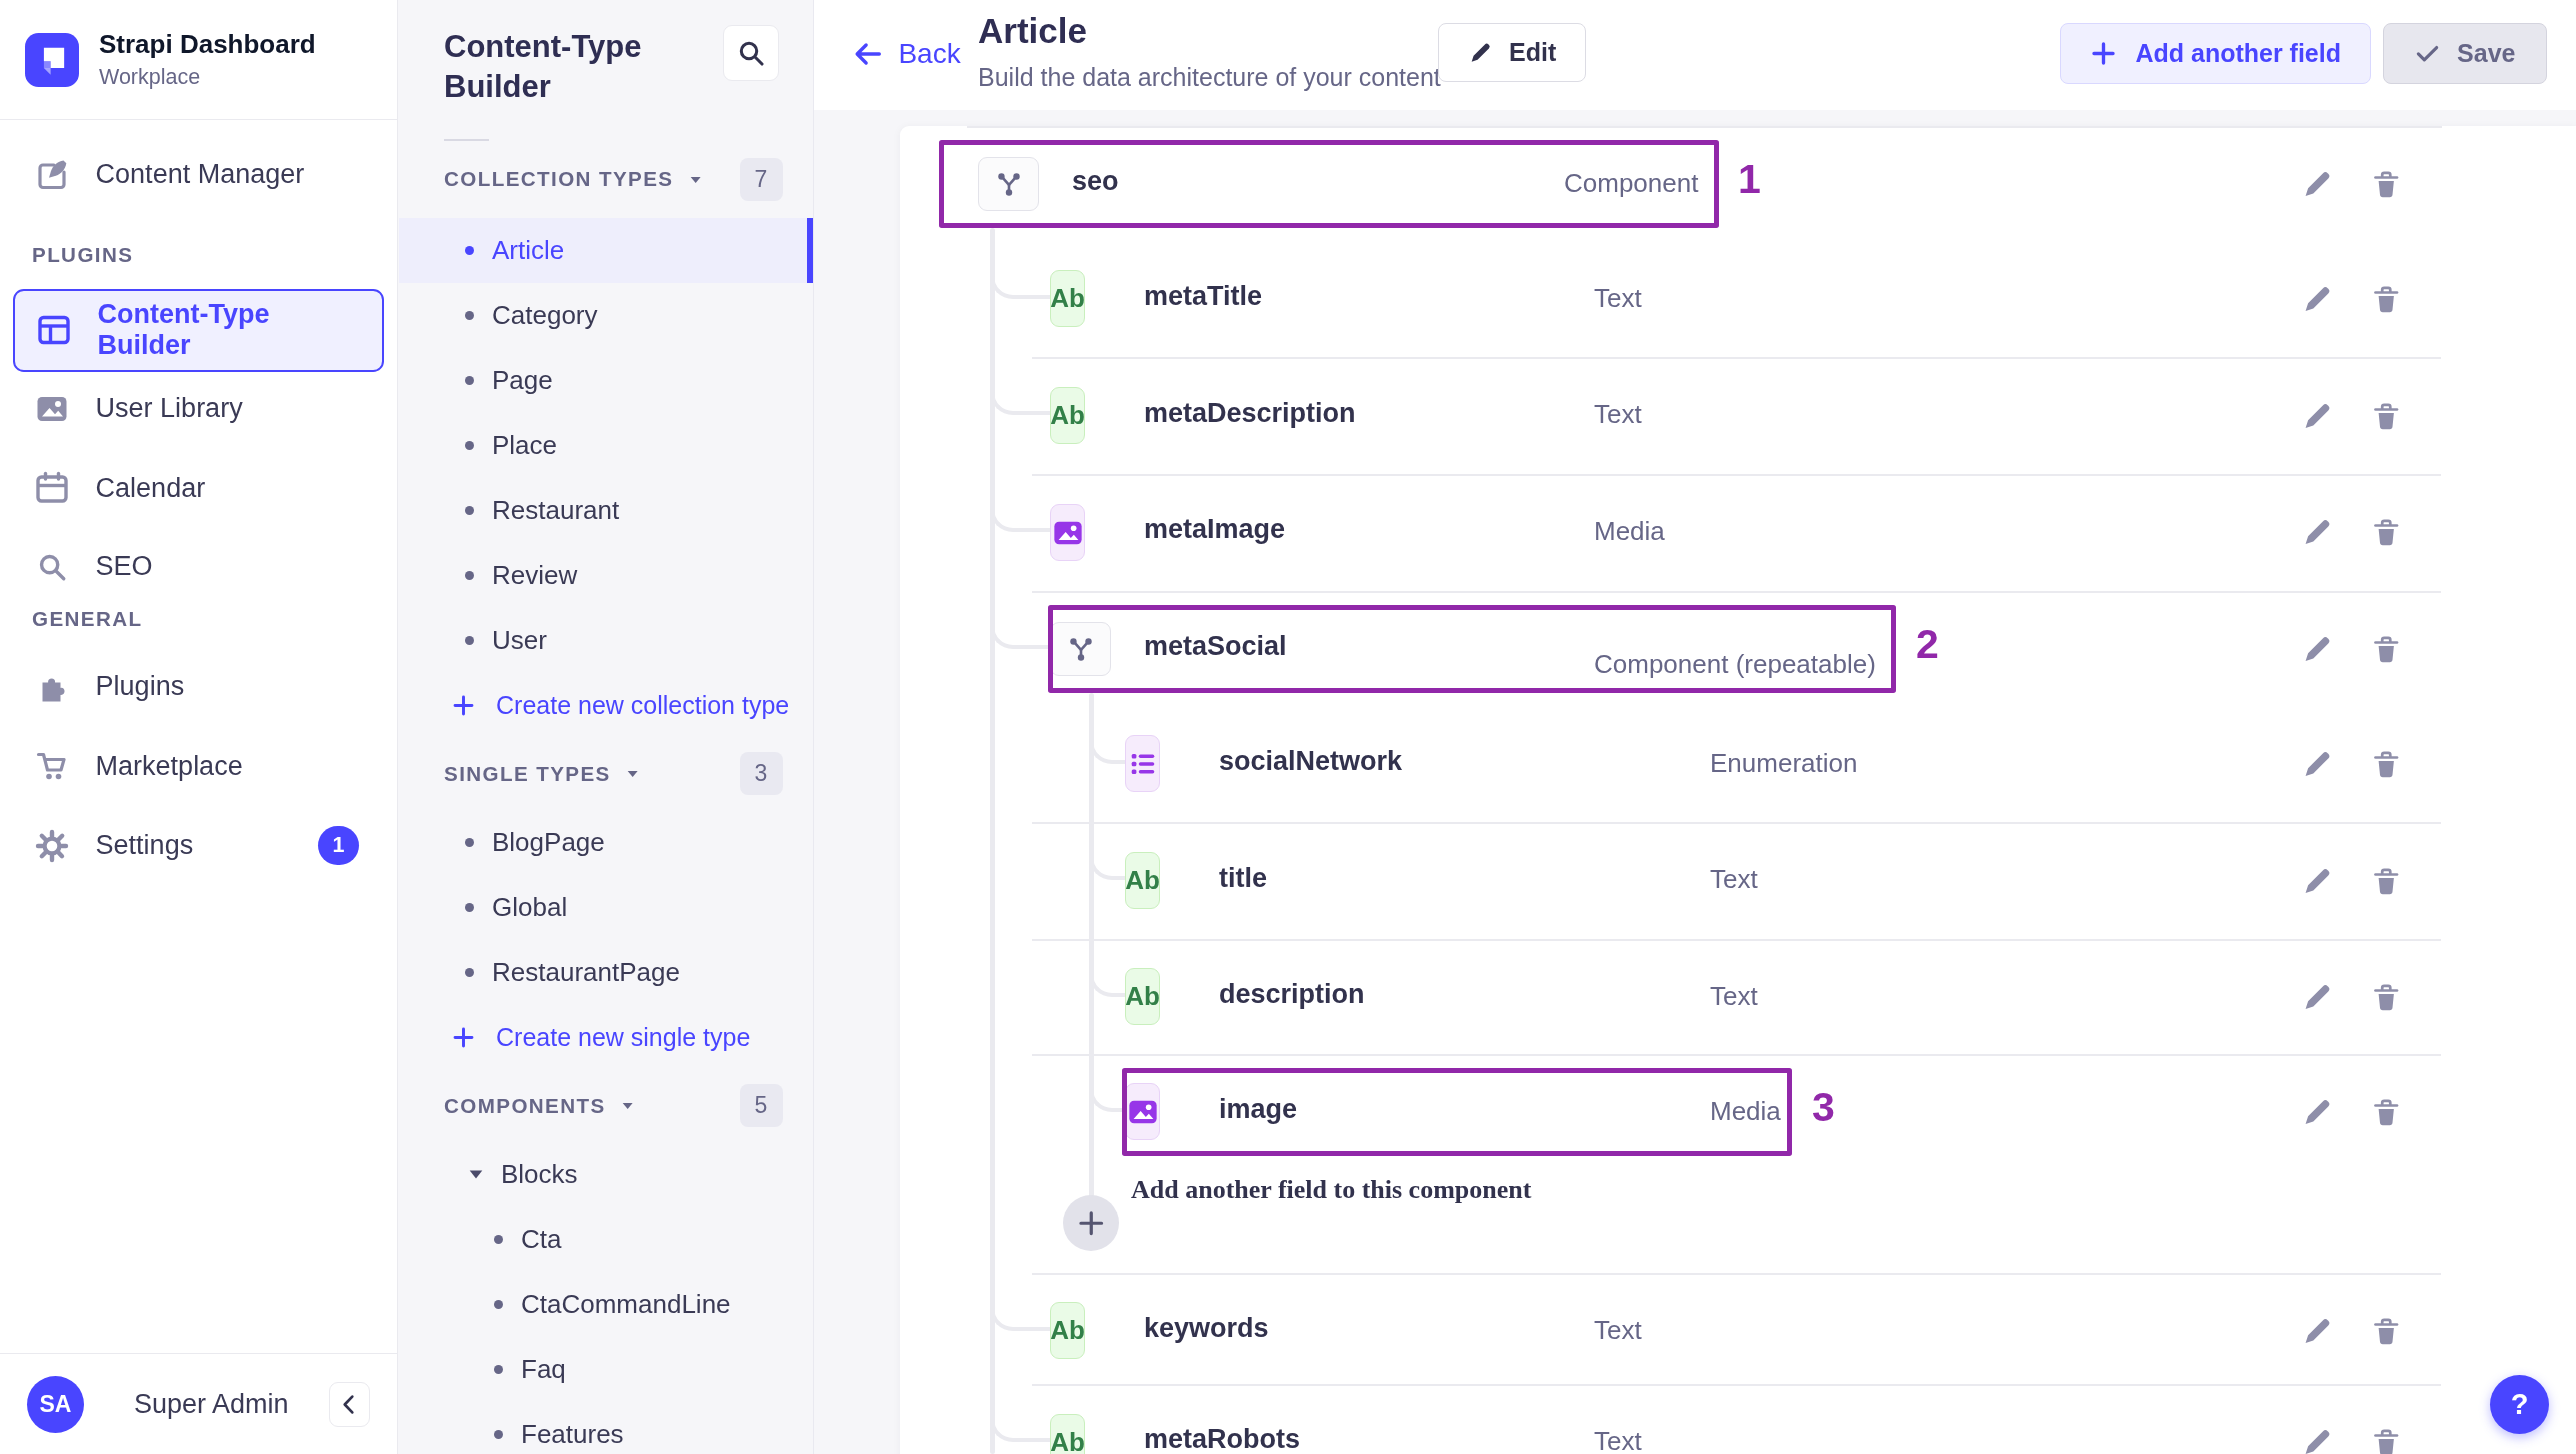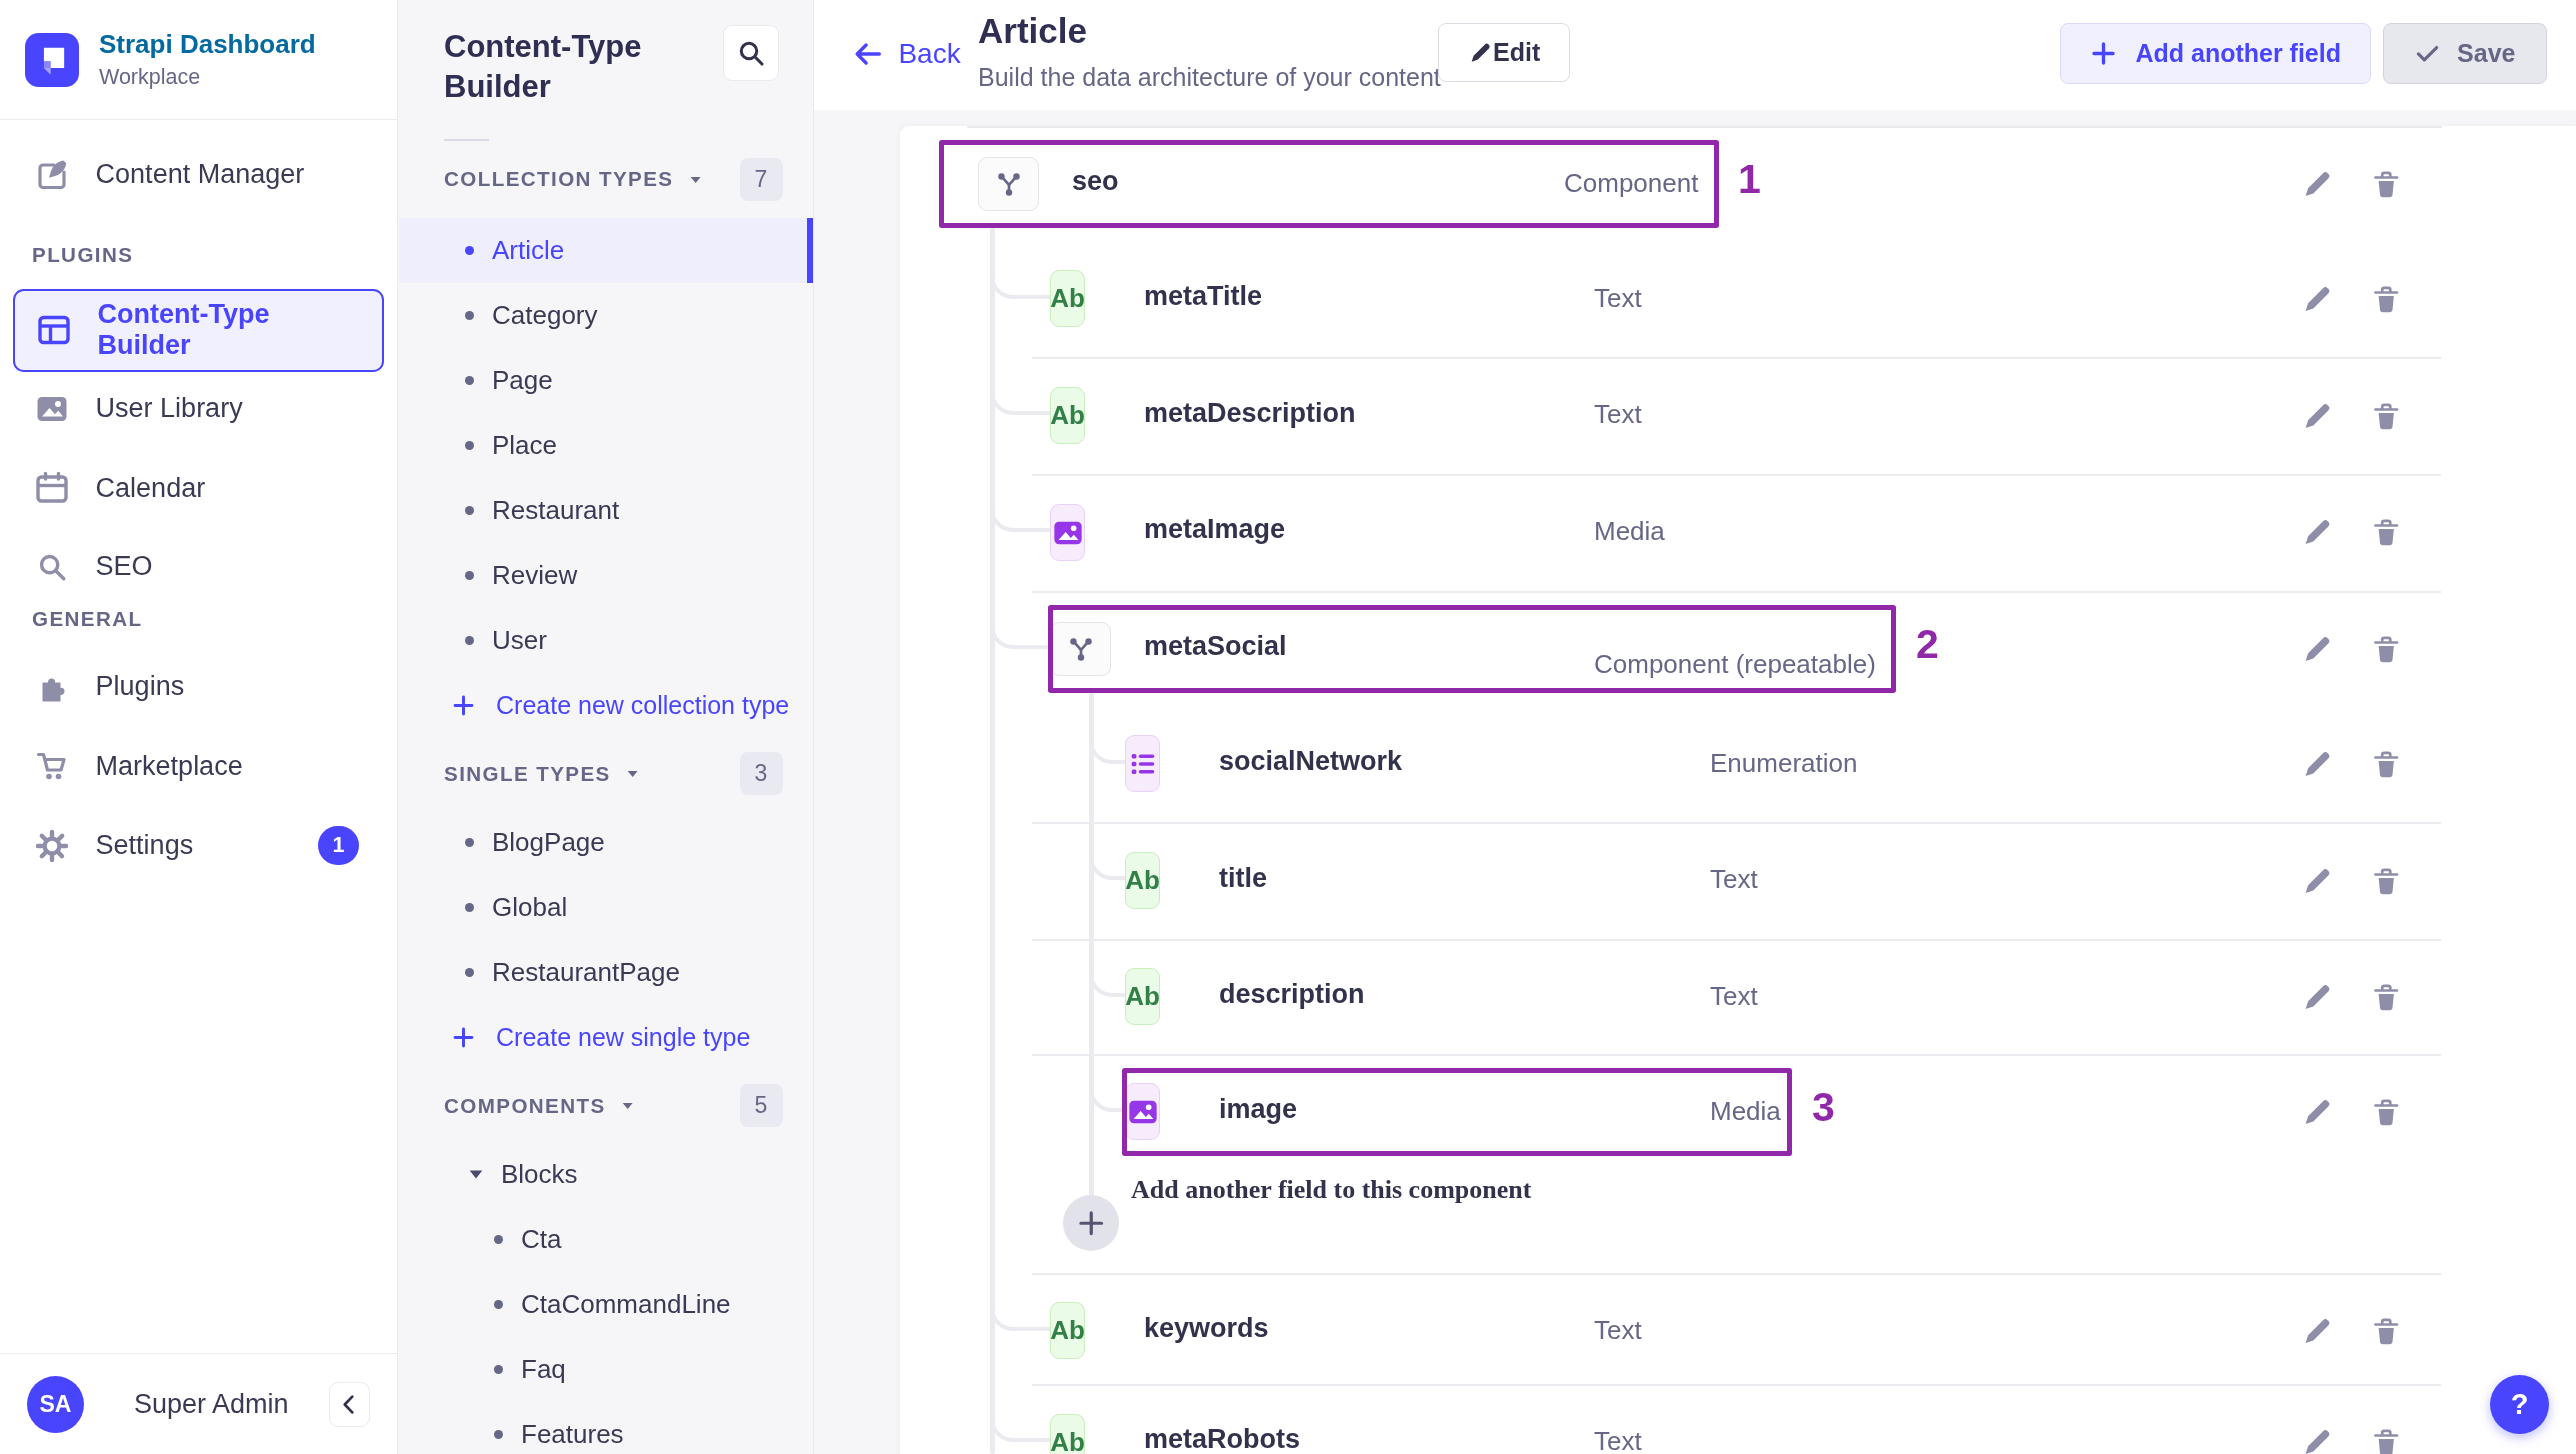--- a/index.html
+++ b/index.html
@@ -5,21 +5,21 @@
   *{box-sizing:border-box;margin:0;padding:0}
   html,body{width:2576px;height:1454px}
   body{position:relative;overflow:hidden;background:#f6f6f9;font-family:"Liberation Sans",sans-serif;color:#32324d}
   button{font:inherit;border:none;background:none;cursor:pointer;color:inherit}
   svg{display:block}
 
   
   .sb1{position:absolute;left:0;top:0;width:398px;height:100%;background:#fff;border-right:1.8px solid #eaeaef;z-index:6}
   .brand{height:120px;border-bottom:1.8px solid #eaeaef;display:flex;align-items:center;padding:0 25px;gap:20px}
   .brand-logo{width:54px;height:54px;border-radius:13.5px;background:#4945ff;flex:none;display:flex;align-items:center;justify-content:center}
-  .brand-title{font-size:26px;font-weight:700;color:#0369a1}
+  .brand-title{font-size:26px;font-weight:700;color:#0f172a}
   .brand-sub{font-size:21.5px;color:#666687;margin-top:4.5px}
   .nav-row{display:flex;align-items:center;gap:25px;margin:0 12.6px;padding:0 20px;height:65px;font-size:27px;color:#3a3a55;border-radius:9px;cursor:pointer}
   .nav-row .nicon{width:38px;flex:none;color:#8e8ea9;display:flex;justify-content:center}
   .cm-row{margin-top:21.5px}
   .sec-label{font-size:20.6px;font-weight:700;letter-spacing:1.4px;color:#666687;padding:0 32px;height:39px;display:flex;align-items:center}
   .lbl-plugins{margin-top:29px}
   .lbl-general{}
   .ctb-active{margin:14.4px 12.6px 0;height:83px;border:2.7px solid #4945ff;background:#f0f0ff;border-radius:10.8px;display:flex;align-items:center;gap:25px;padding:0 20px;font-size:27px;font-weight:600;color:#4945ff;cursor:pointer}
   .ctb-active .nicon{width:38px;flex:none;color:#4945ff;display:flex;justify-content:center}
   .mt5{margin-top:4.5px}.mt15{margin-top:13.5px}.mt16{margin-top:14.4px}.mt18{margin-top:16px}
@@ -66,21 +66,21 @@
   .act{position:absolute;width:36px;height:36px;color:#8e8ea9;display:flex;align-items:center;justify-content:center}
   .anno-box{position:absolute;border:5.4px solid #9128a9;border-radius:2.7px;z-index:3;pointer-events:none}
   .anno-num{position:absolute;font-size:41px;font-weight:700;color:#9128a9;z-index:3}
   .add-circle{position:absolute;width:56px;height:56px;border-radius:50%;background:#e2e2ea;color:#555570;display:flex;align-items:center;justify-content:center;cursor:pointer;z-index:3}
   .add-label{position:absolute;font-size:26px;font-weight:600;color:#32324d;white-space:nowrap;cursor:pointer}
 
   .topbar{position:absolute;top:0;left:0;right:0;height:110px;background:#fff;z-index:4}
   .back{position:absolute;left:38px;top:38px;display:flex;align-items:center;gap:14.4px;color:#4945ff;font-size:28px;cursor:pointer}
   .pg-title{position:absolute;left:164px;top:10.8px;font-size:35px;font-weight:700;color:#2f2e53}
   .pg-sub{position:absolute;left:164px;top:63px;font-size:25px;color:#666687}
-  .edit-btn{position:absolute;left:624px;top:23px;height:59px;padding:0 29px;background:#fff;border:1.8px solid #dcdce4;border-radius:8px;display:flex;align-items:center;font-size:25px;font-weight:600;color:#32324d}
+  .edit-btn{position:absolute;left:624px;top:23px;height:59px;padding:0 29px;background:#fff;border:1.8px solid #dcdce4;border-radius:8px;display:flex;align-items:center;gap:16px;font-size:25px;font-weight:600;color:#32324d}
   .add-btn{position:absolute;right:205px;top:23px;height:61px;padding:0 29px;background:#f0f0ff;border:1.8px solid #d9d8ff;border-radius:8px;display:flex;align-items:center;gap:18px;font-size:25px;font-weight:600;color:#4945ff}
   .save-btn{position:absolute;right:29px;top:23px;height:61px;padding:0 30.5px;background:#e7e7ee;border:1.8px solid #d4d4de;border-radius:8px;display:flex;align-items:center;gap:16px;font-size:25px;font-weight:600;color:#666687}
   .help-fab{position:absolute;right:27px;bottom:20px;width:59px;height:59px;border-radius:50%;background:#4945ff;color:#fff;font-size:29px;font-weight:700;display:flex;align-items:center;justify-content:center;box-shadow:0 3.6px 10.8px rgba(73,69,255,.35);z-index:9}
 </style>
 </head>
 <body>
 
 <aside class="sb1">
   <div class="brand">
     <div class="brand-logo">

